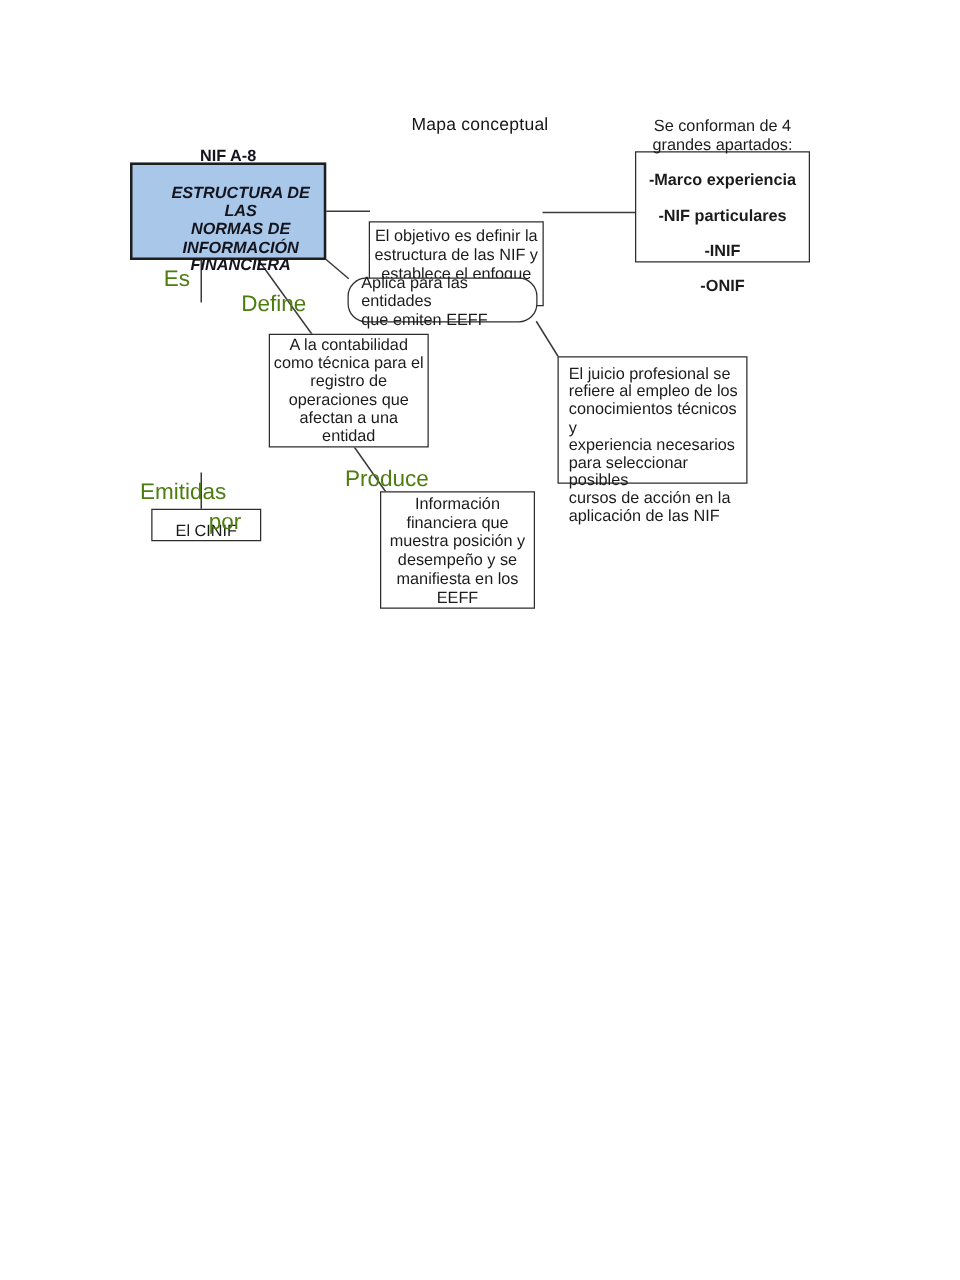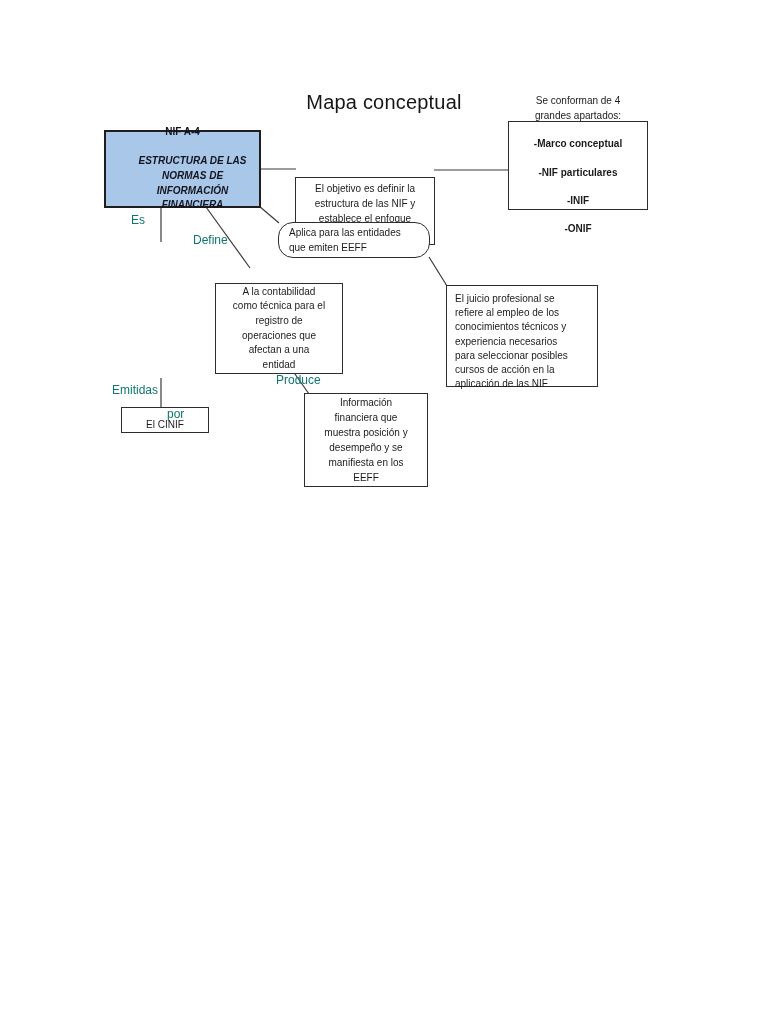--- a/index.html
+++ b/index.html
@@ -7,54 +7,54 @@
     width:768px;height:1024px;
     background:#ffffff;
     font-family:"Liberation Sans","DejaVu Sans",sans-serif;
     color:#1c1c1c;
     position:relative;
     overflow:hidden;
   }
   .page{position:absolute;left:0;top:0;width:768px;height:1024px;background:#ffffff;}
   .title{
     position:absolute;left:0;top:91px;width:768px;
-    text-align:center;font-size:20px;letter-spacing:0.2px;color:#161616;
+    text-align:center;font-size:14px;letter-spacing:0.2px;color:#161616;
   }
   .box{
     position:absolute;
     background:#ffffff;
     border:1.6px solid #2d2d2d;
     box-sizing:border-box;
-    font-size:10px;line-height:15px;
+    font-size:13px;line-height:15px;
     display:flex;align-items:center;justify-content:center;
     text-align:center;
     white-space:pre-line;
     color:#1b1b1b;
   }
   .box .inner{width:100%;}
   #box-nif{
     left:104px;top:130px;width:157px;height:78px;
     background:#a9c7e8;border:2.2px solid #1e1e1e;
     line-height:14.6px;color:#14141e;
   }
   #box-nif .nif-line1{font-weight:bold;font-style:normal;}
   #box-nif .nif-body{font-weight:bold;font-style:italic;margin-left:20px;}
   #box-objetivo{left:295px;top:134px;width:140px;height:68px;margin-top:43px;}
   #box-apartados{left:508px;top:121px;width:140px;height:89px;border-width:1.8px;line-height:14.2px;}
   #box-apartados .bold-item{font-weight:bold;}
   #box-conjunto{left:107px;top:241px;width:95px;height:137px;}
   #box-aplica{left:278px;top:222px;width:152px;height:36px;justify-content:flex-start;text-align:left;padding-left:10px;border-radius:15px;}
-  #box-contabilidad{left:215px;top:267px;width:128px;height:91px;line-height:14.6px;margin-top:16px;}
+  #box-contabilidad{left:215px;top:267px;width:128px;height:91px;line-height:14.6px;}
   #box-juicio{left:446px;top:285px;width:152px;height:102px;border-width:1.8px;
     justify-content:flex-start;align-items:flex-start;text-align:left;
     padding:6px 4px 0 8px;line-height:14.2px;}
   #box-cinif{left:121px;top:407px;width:88px;height:26px;align-items:flex-end;}
   #box-informacion{left:304px;top:393px;width:124px;height:94px;}
   .edge-label{
-    position:absolute;font-size:12px;color:#0f766e;white-space:nowrap;
+    position:absolute;font-size:18px;color:#4d7c0f;white-space:nowrap;
   }
   #label-es{left:131px;top:213px;}
   #label-define{left:193px;top:233px;}
   #label-emitidas{left:112px;top:383px;}
   #label-por{left:167px;top:383px;margin-top:24px;}
   #label-produce{left:276px;top:373px;text-align:center;}
   svg.connectors{position:absolute;left:0;top:0;width:768px;height:1024px;pointer-events:none;}
   svg.connectors line{stroke:#3a3a3a;stroke-width:1.2;}
 </style>
 </head>
@@ -70,40 +70,40 @@
     <line x1="161" y1="207" x2="161" y2="242"></line>
     <line x1="259" y1="206" x2="279" y2="223"></line>
     <line x1="206" y1="207" x2="250" y2="268"></line>
     <line x1="429" y1="257" x2="447" y2="286"></line>
     <line x1="161" y1="378" x2="161" y2="408"></line>
     <line x1="283" y1="357" x2="309" y2="394"></line>
   </svg>
 
   <div class="box" id="box-nif">
     <div class="inner">
-      <div class="nif-line1">NIF A-4</div>
+      <div class="nif-line1">NIF A-8</div>
       <div class="nif-body">ESTRUCTURA DE LAS
 NORMAS DE
 INFORMACIÓN
 FINANCIERA</div>
     </div>
   </div>
 
   <div class="box" id="box-objetivo">
     <div class="inner">El objetivo es definir la
 estructura de las NIF y
 establece el enfoque
 del  marco conceptual</div>
   </div>
 
   <div class="box" id="box-apartados">
     <div class="inner">
       <div>Se conforman de 4
 grandes apartados:</div>
-      <div class="bold-item">-Marco conceptual</div>
+      <div class="bold-item">-Marco experiencia</div>
       <div class="bold-item">-NIF particulares</div>
       <div class="bold-item">-INIF</div>
       <div class="bold-item">-ONIF</div>
     </div>
   </div>
 
 
   <div class="box" id="box-aplica">
     <div class="inner">Aplica para las entidades
 que emiten EEFF</div>

